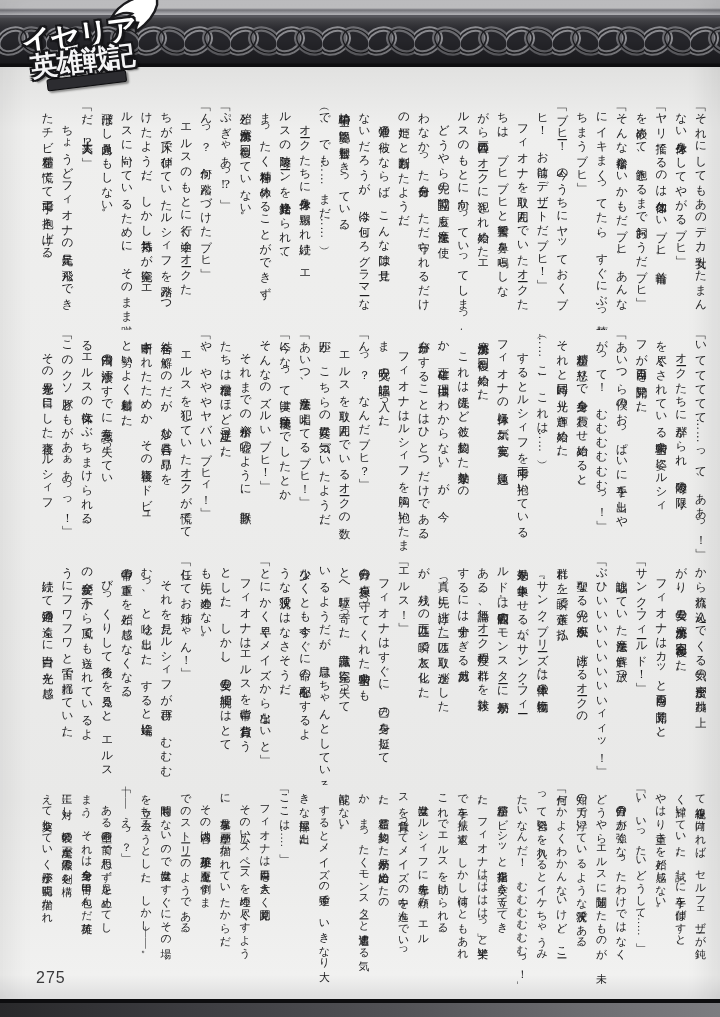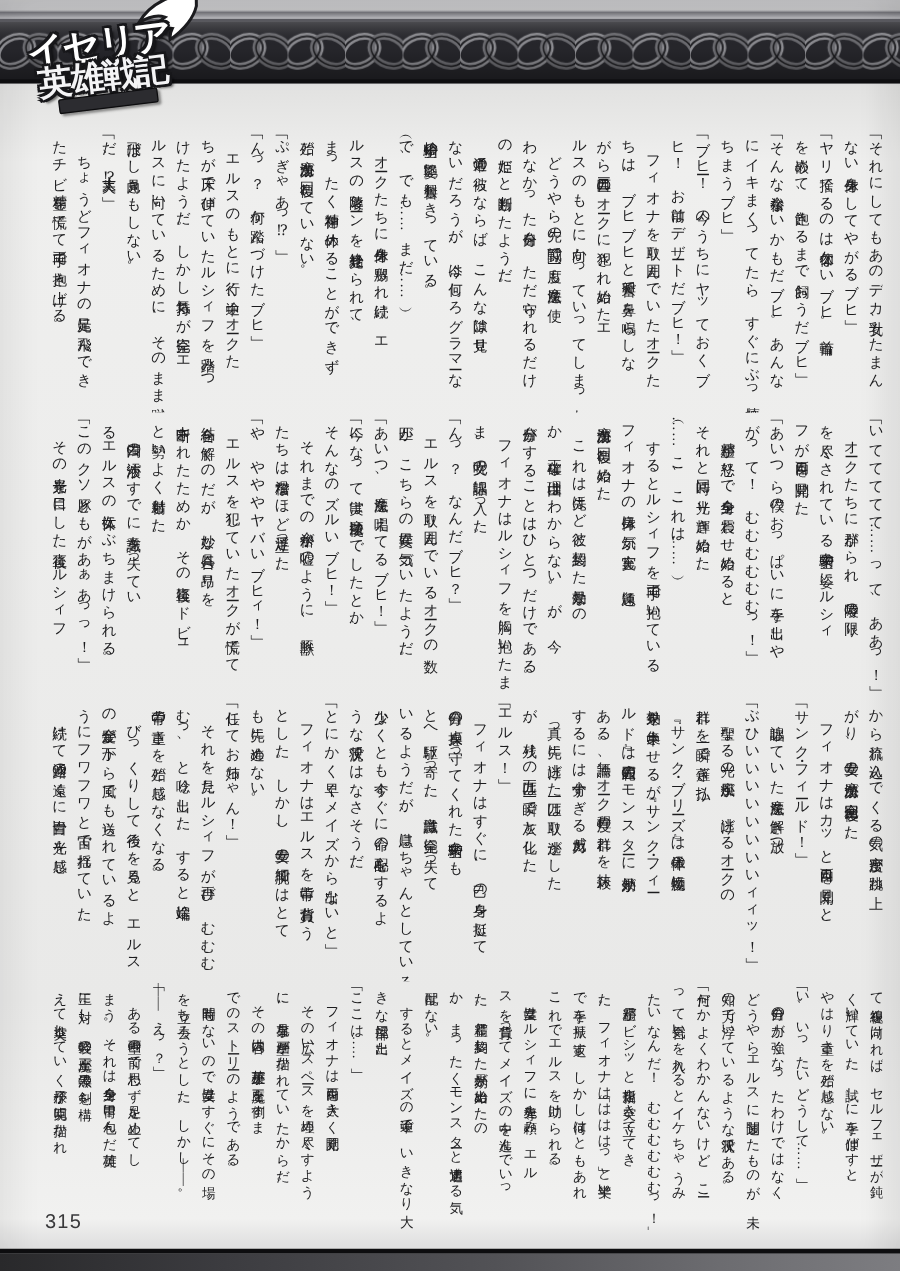--- a/index.html
+++ b/index.html
@@ -227,16 +227,16 @@
       <div class="col">でのストーリーのようである。</div>
       <div class="col">　時間もないので皇女はすぐにその場</div>
       <div class="col">を立ち去ろうとした。しかし――。</div>
       <div class="col">「――えっ？」</div>
       <div class="col">　ある壁画の前で思わず足を止めてし</div>
       <div class="col">まう。それは全身を甲冑に包んだ英雄</div>
       <div class="col">王に対し、軽装の魔王が漆黒の剣を構</div>
       <div class="col">えて突進していく様子が克明に描かれ</div>
     </div>
 
-  <div class="page-number">315</div>
+  <div class="page-number">275</div>
   <div class="bottom-line"></div>
   <div class="bottom-bar"></div>
 </div>
 
 </body></html>

